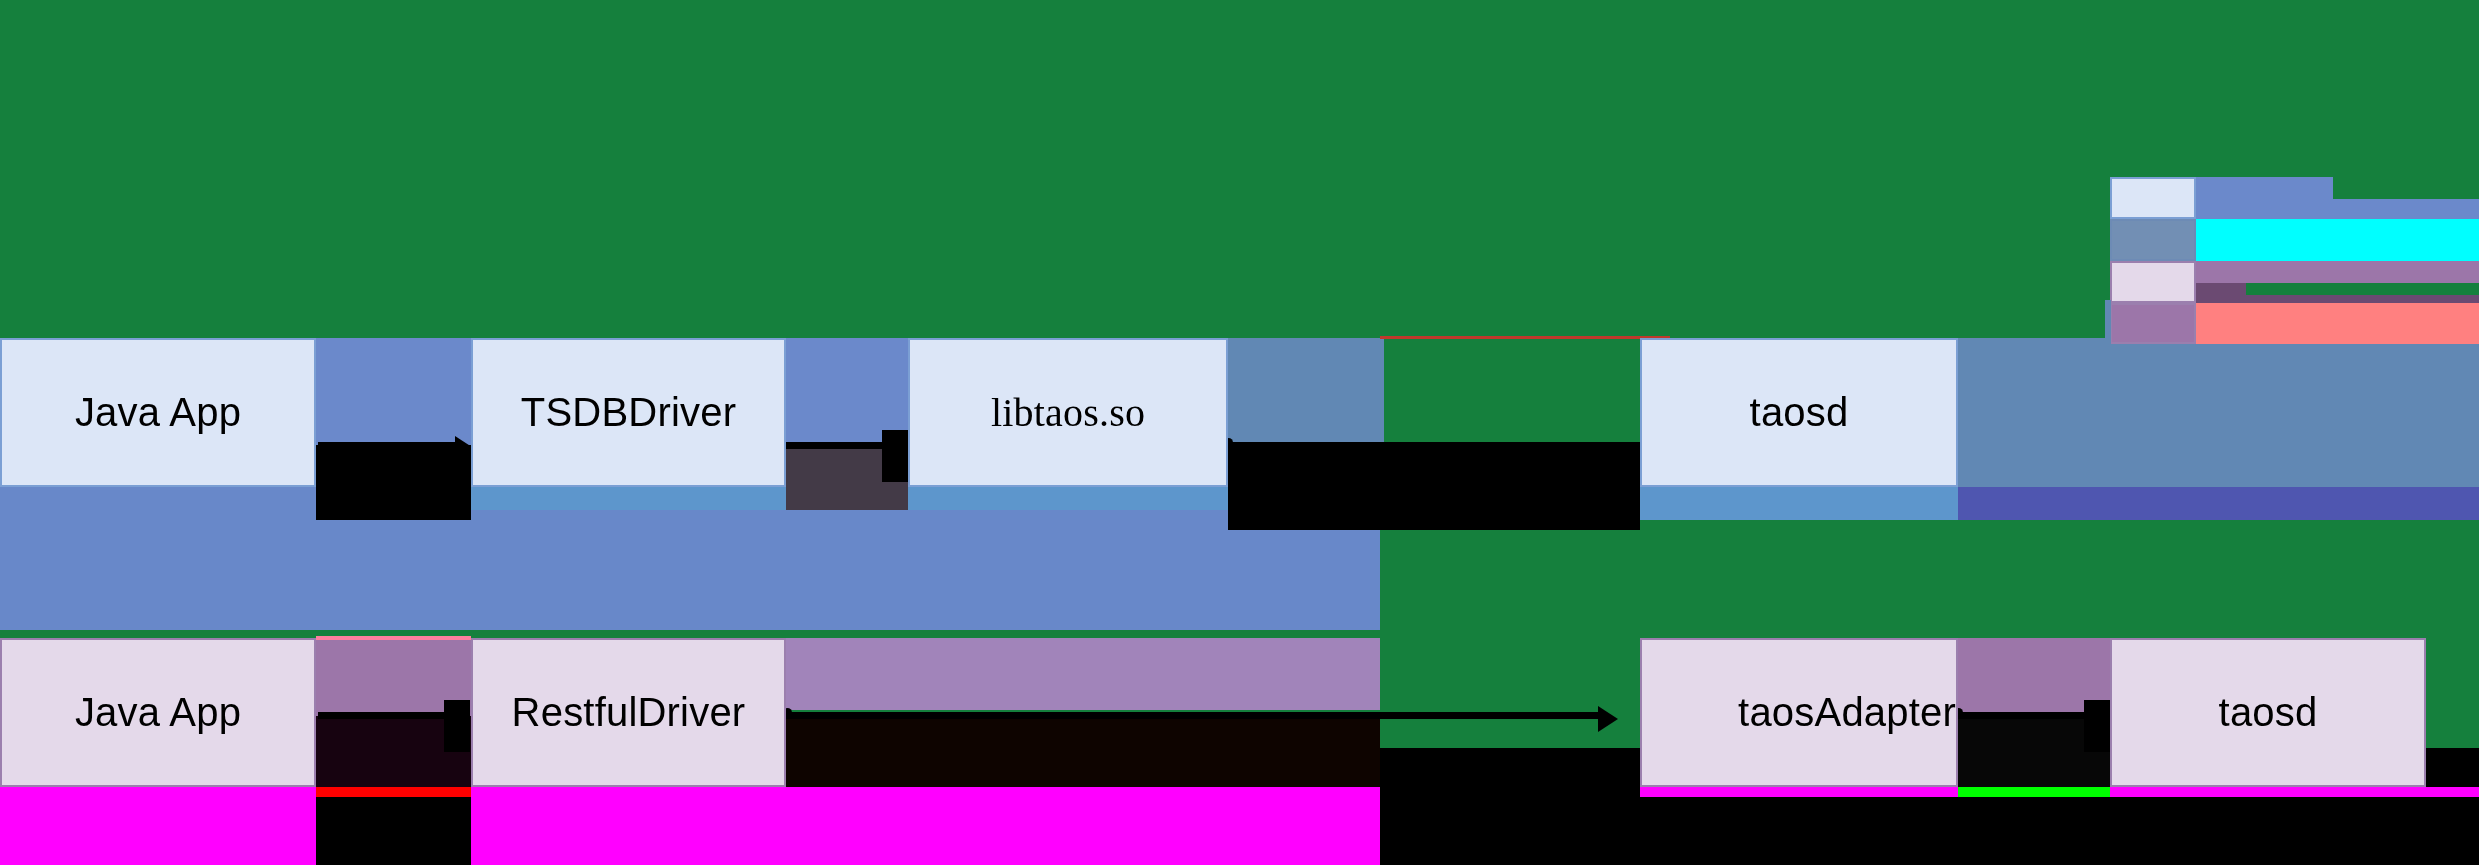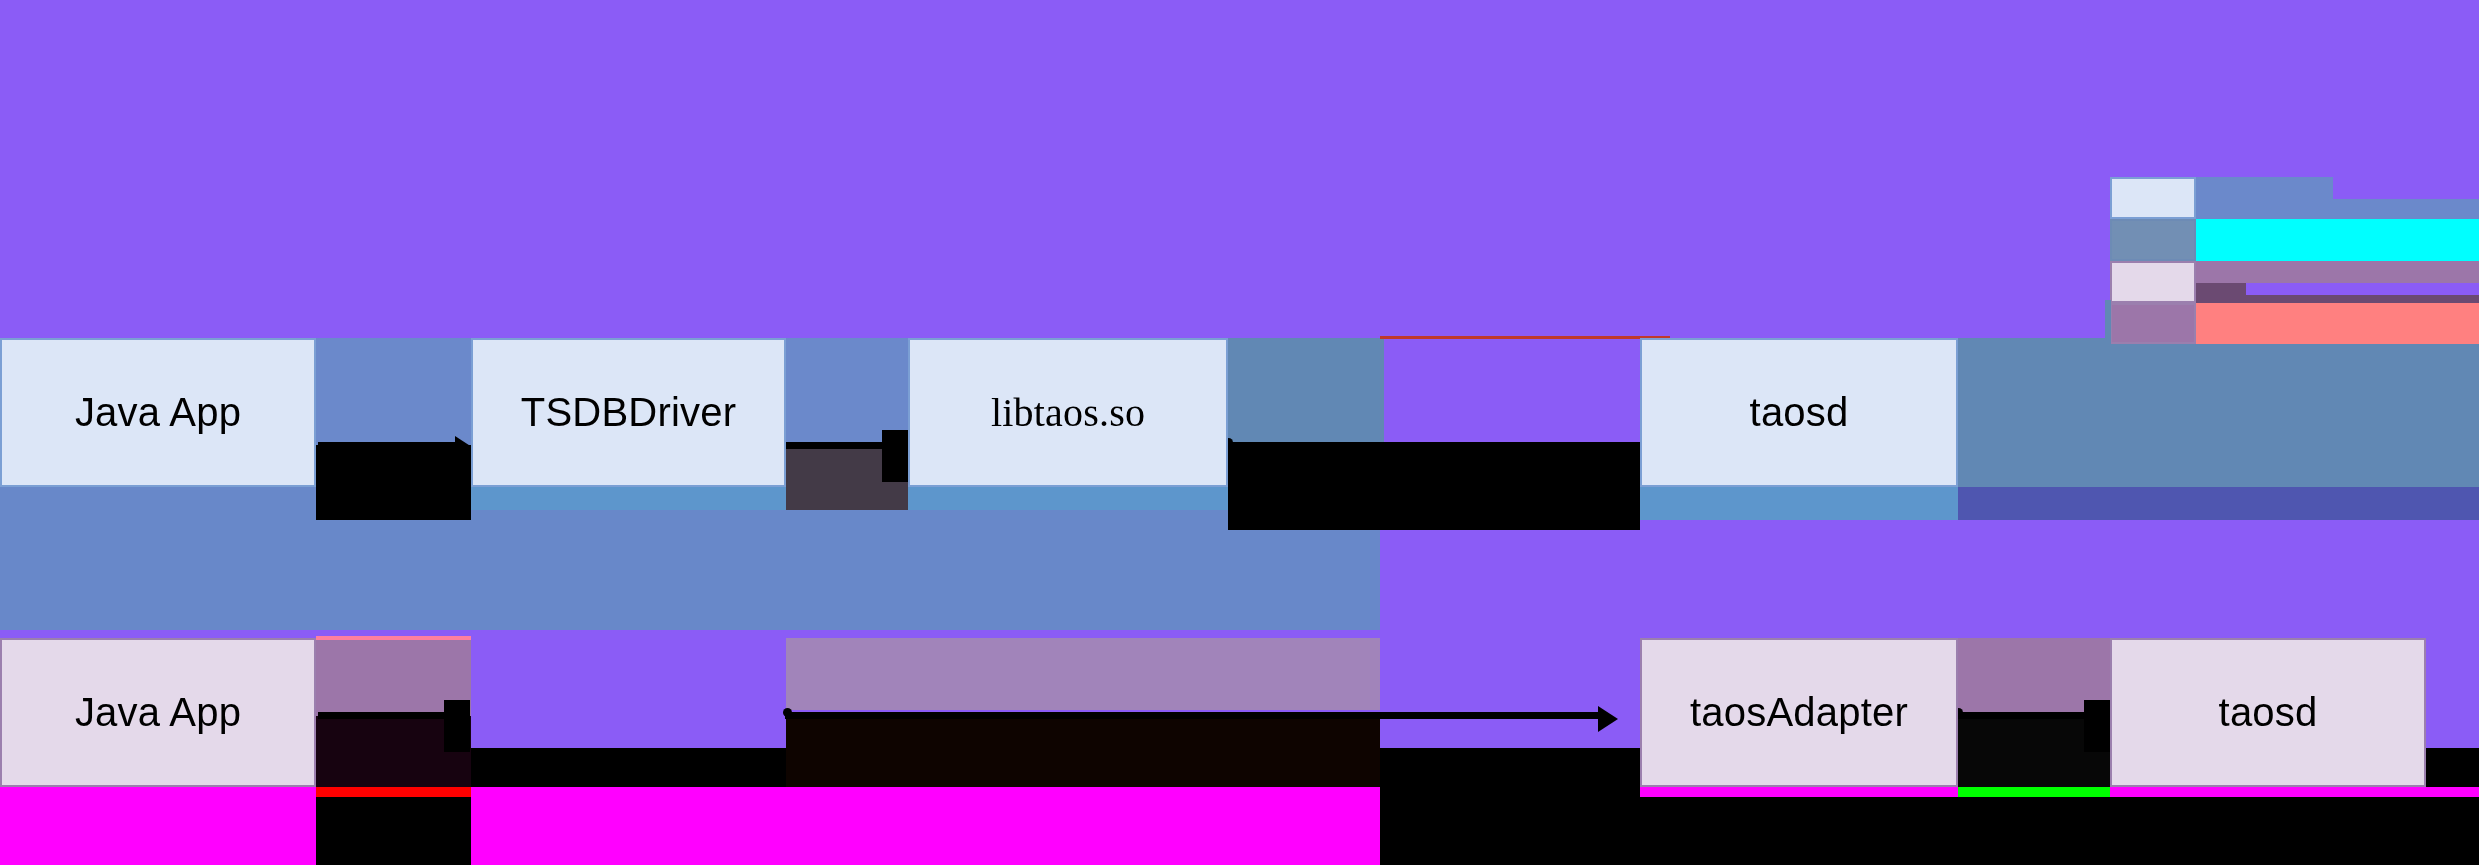--- a/index.html
+++ b/index.html
@@ -1,18 +1,18 @@
 <!DOCTYPE html>
 <html><head>
 <meta charset="utf-8">
 <style>
   html,body{margin:0;padding:0;background:#000;}
   body{width:2479px;height:865px;overflow:hidden;
        font-family:"Liberation Sans","DejaVu Sans",sans-serif;}
-  #canvas{position:relative;width:2479px;height:748px;background:#8b5cf6;}
+  #canvas{position:relative;width:2479px;height:748px;background:#15803d;}
 
   .abs{position:absolute;box-sizing:border-box;}
 
   
   .node{display:flex;align-items:center;justify-content:center;
         font-size:40px;color:#000;letter-spacing:.2px;white-space:nowrap;}
   .node.native{background:#dce6f7;border:2px solid #7b9fd4;}
   .node.rest  {background:#e4d9ea;border:2px solid #9b7fae;}
 
   
@@ -107,22 +107,25 @@
   <div class="band abs" style="left:316px;top:787px;width:155px;height:10px;background:#ff0000;"></div>
   <div class="band abs" style="left:471px;top:787px;width:909px;height:78px;background:#ff00ff;"></div>
   <div class="band abs" style="left:1640px;top:787px;width:318px;height:10px;background:#ff00ff;"></div>
   <div class="band abs" style="left:1958px;top:787px;width:152px;height:10px;background:#00ff00;"></div>
   <div class="band abs" style="left:2110px;top:787px;width:369px;height:10px;background:#ff00ff;"></div>
 
   <div class="node rest abs" style="left:0px;top:638px;width:316px;height:149px;">
     <span>Java App</span>
   </div>
 
+  <div class="node rest abs" style="left:471px;top:638px;width:315px;height:149px;">
+    <span>RestfulDriver</span>
+  </div>
 
-  <div class="node rest abs" style="left:1640px;top:638px;width:318px;height:149px;">
+  <div class="node rest abs" style="left:1640px;top:638px;width:318px;height:149px;justify-content:flex-end;">
     <span>taosAdapter</span>
   </div>
 
   <div class="node rest abs" style="left:2110px;top:638px;width:316px;height:149px;">
     <span>taosd</span>
   </div>
 
   <div class="abs" style="left:2110px;top:177px;width:369px;height:167px;">
 
     <div class="legend-sw" style="left:0px;top:0px;width:86px;height:42px;background:#dce6f7;border:2px solid #7b9fd4;"></div>

